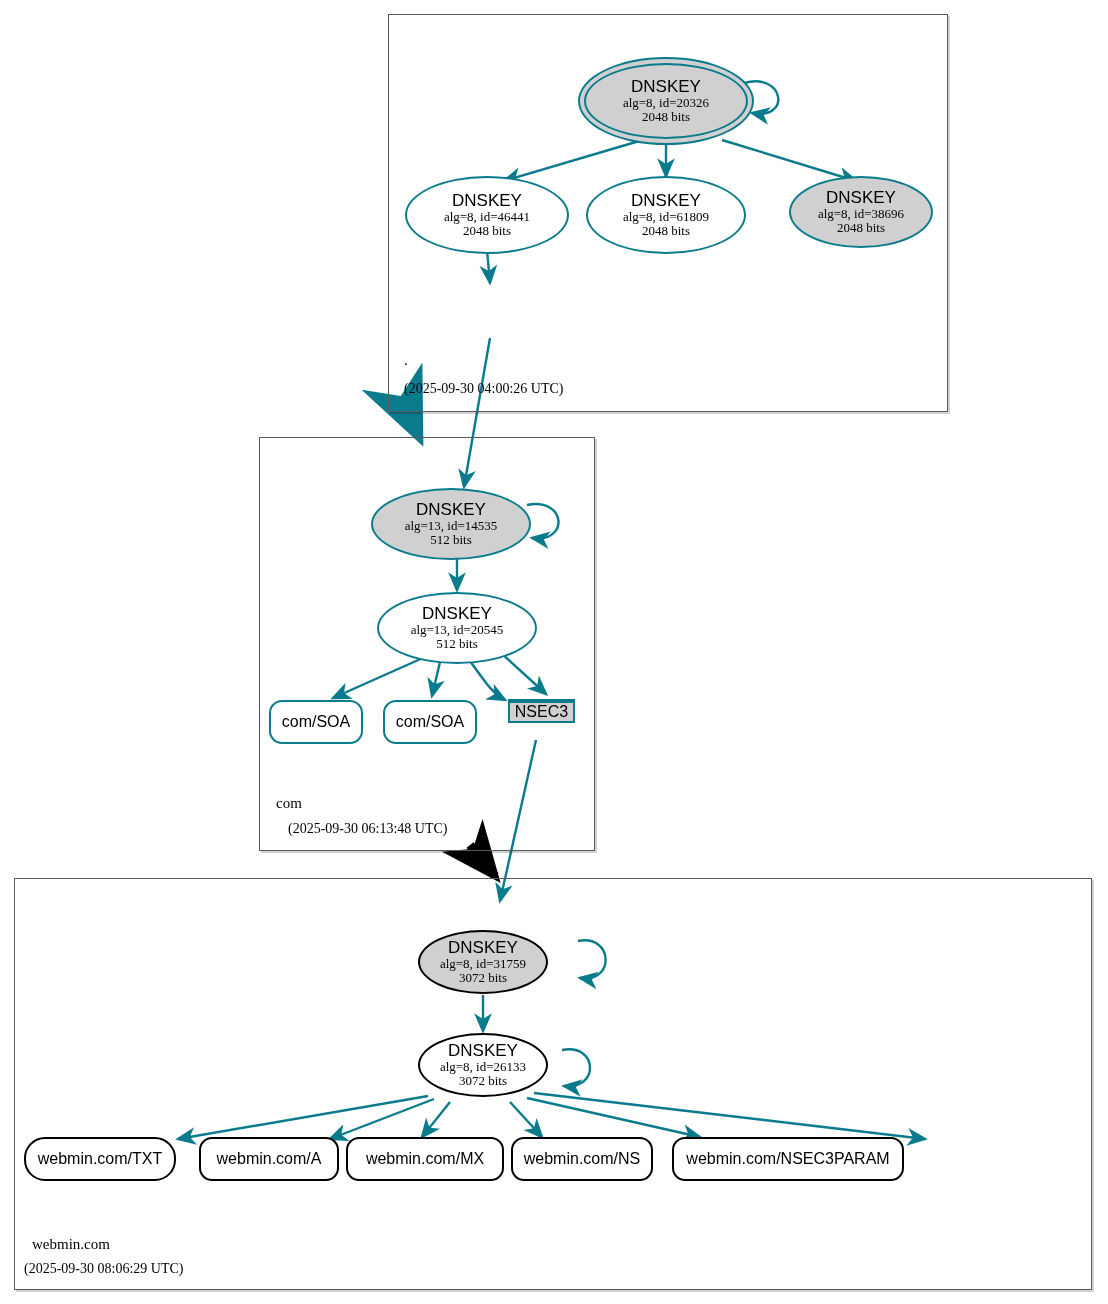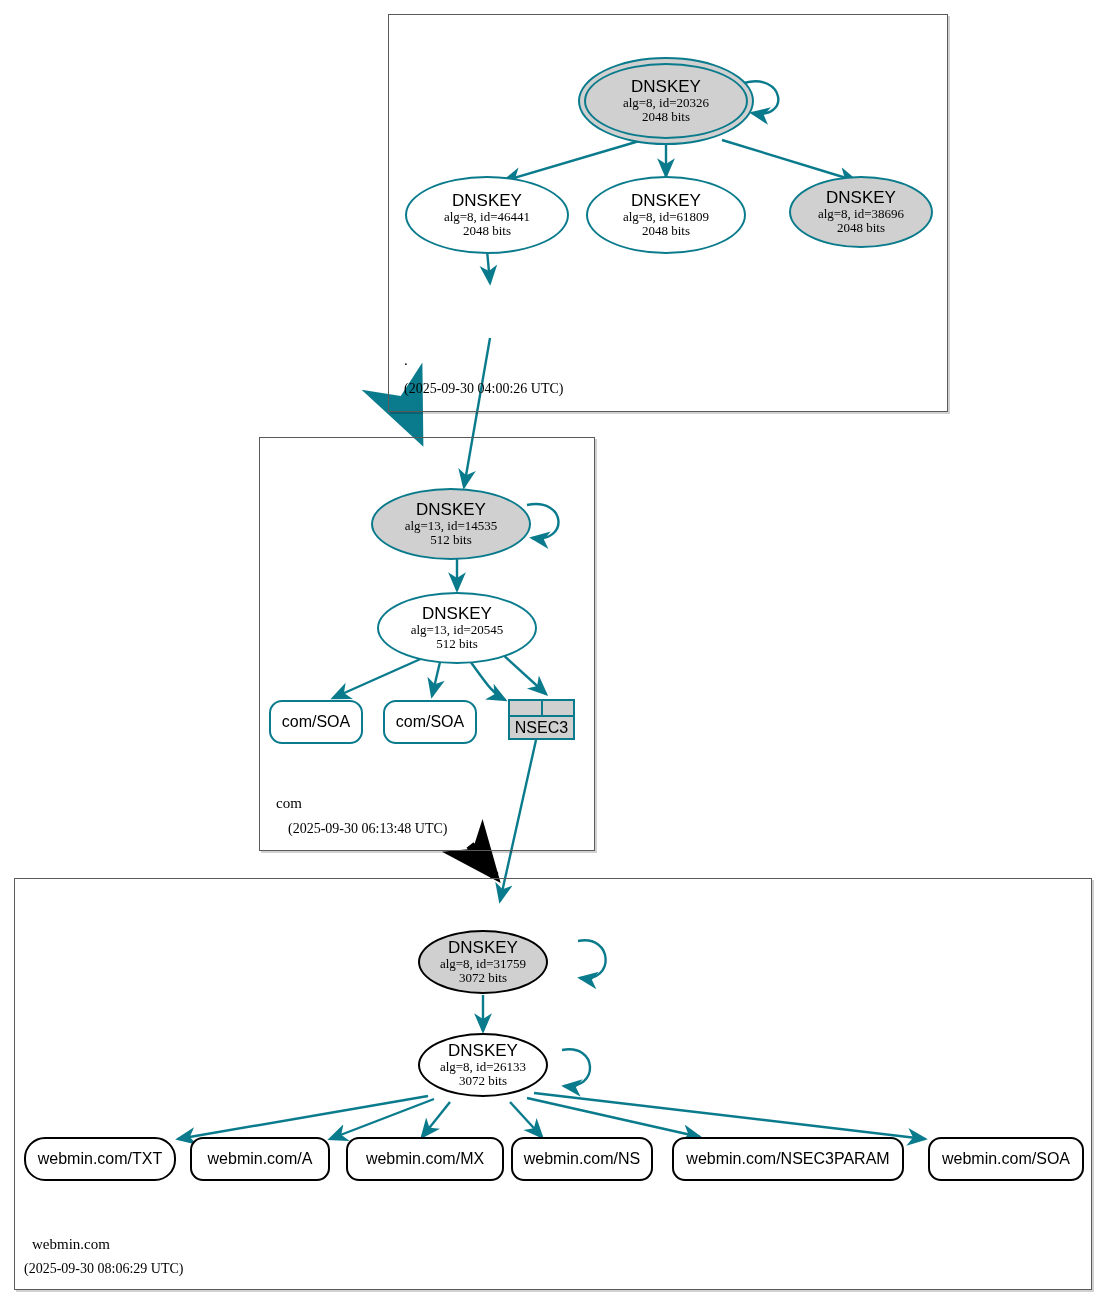--- a/index.html
+++ b/index.html
@@ -154,21 +154,21 @@
   <div class="node-ell ell-teal" style="left:377px;top:592px;width:160px;height:72px;">
     <span class="t1">DNSKEY</span>
     <span class="t2">alg=13, id=20545</span>
     <span class="t3">512 bits</span>
   </div>
 
   <div class="node-box box-teal" style="left:269px;top:700px;width:94px;height:44px;">com/SOA</div>
 
   <div class="node-box box-teal" style="left:383px;top:700px;width:94px;height:44px;">com/SOA</div>
 
-  <div class="node-tbl" style="left:508px;top:699px;width:67px;height:41px;text-align:right;">
+  <div class="node-tbl" style="left:508px;top:699px;width:67px;height:24px;text-align:right;">
     <div class="thead">
       <i></i>
       <i></i>
     </div>
     <div class="tlabel">NSEC3</div>
   </div>
 
   <div class="zone" style="left:14px;top:878px;width:1076px;height:410px;"></div>
   <div class="zone-label" style="left:32px;top:1236px;">webmin.com</div>
   <div class="zone-time" style="left:24px;top:1261px;">(2025-09-30 08:06:29 UTC)</div>
@@ -179,19 +179,18 @@
     <span class="t3">3072 bits</span>
   </div>
 
   <div class="node-ell ell-black" style="left:418px;top:1033px;width:130px;height:64px;">
     <span class="t1">DNSKEY</span>
     <span class="t2">alg=8, id=26133</span>
     <span class="t3">3072 bits</span>
   </div>
 
   <div class="node-box box-black" style="left:24px;top:1137px;width:152px;height:44px;border-radius:21px;">webmin.com/TXT</div>
-  <div class="node-box box-black" style="left:190px;top:1137px;width:140px;height:44px;">webmin.com/A</div>
+  <div class="node-box box-black" style="left:199px;top:1137px;width:140px;height:44px;">webmin.com/A</div>
   <div class="node-box box-black" style="left:346px;top:1137px;width:158px;height:44px;">webmin.com/MX</div>
   <div class="node-box box-black" style="left:511px;top:1137px;width:142px;height:44px;">webmin.com/NS</div>
   <div class="node-box box-black" style="left:672px;top:1137px;width:232px;height:44px;">webmin.com/NSEC3PARAM</div>
-  <div class="node-box box-black" style="left:928px;top:1137px;width:156px;height:44px;">webmin.com/SOA</div>
 
 </div>
 
 </body></html>

